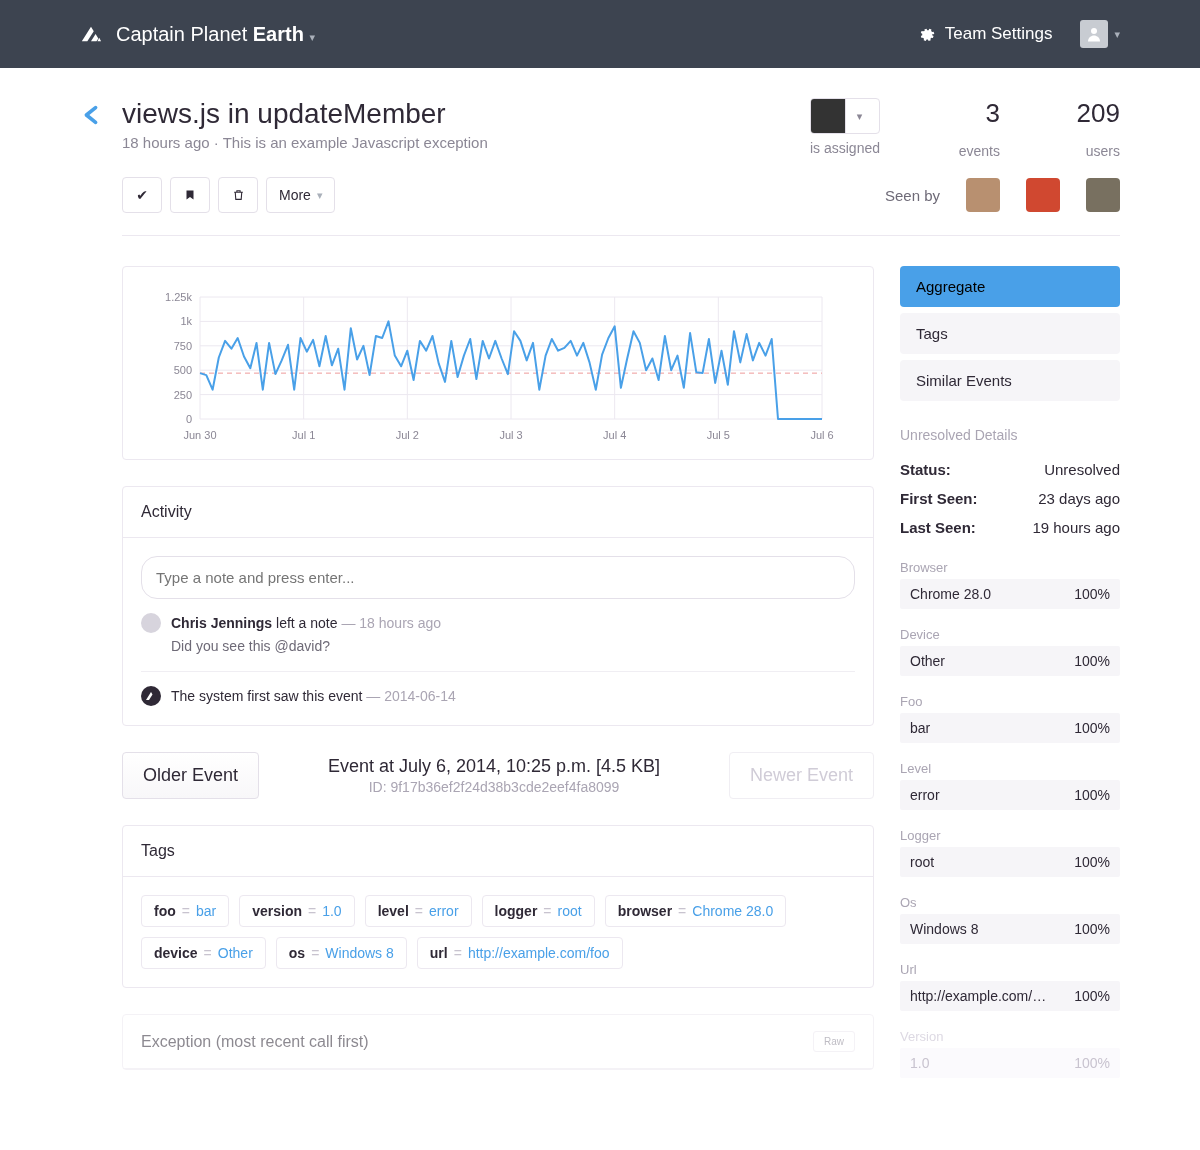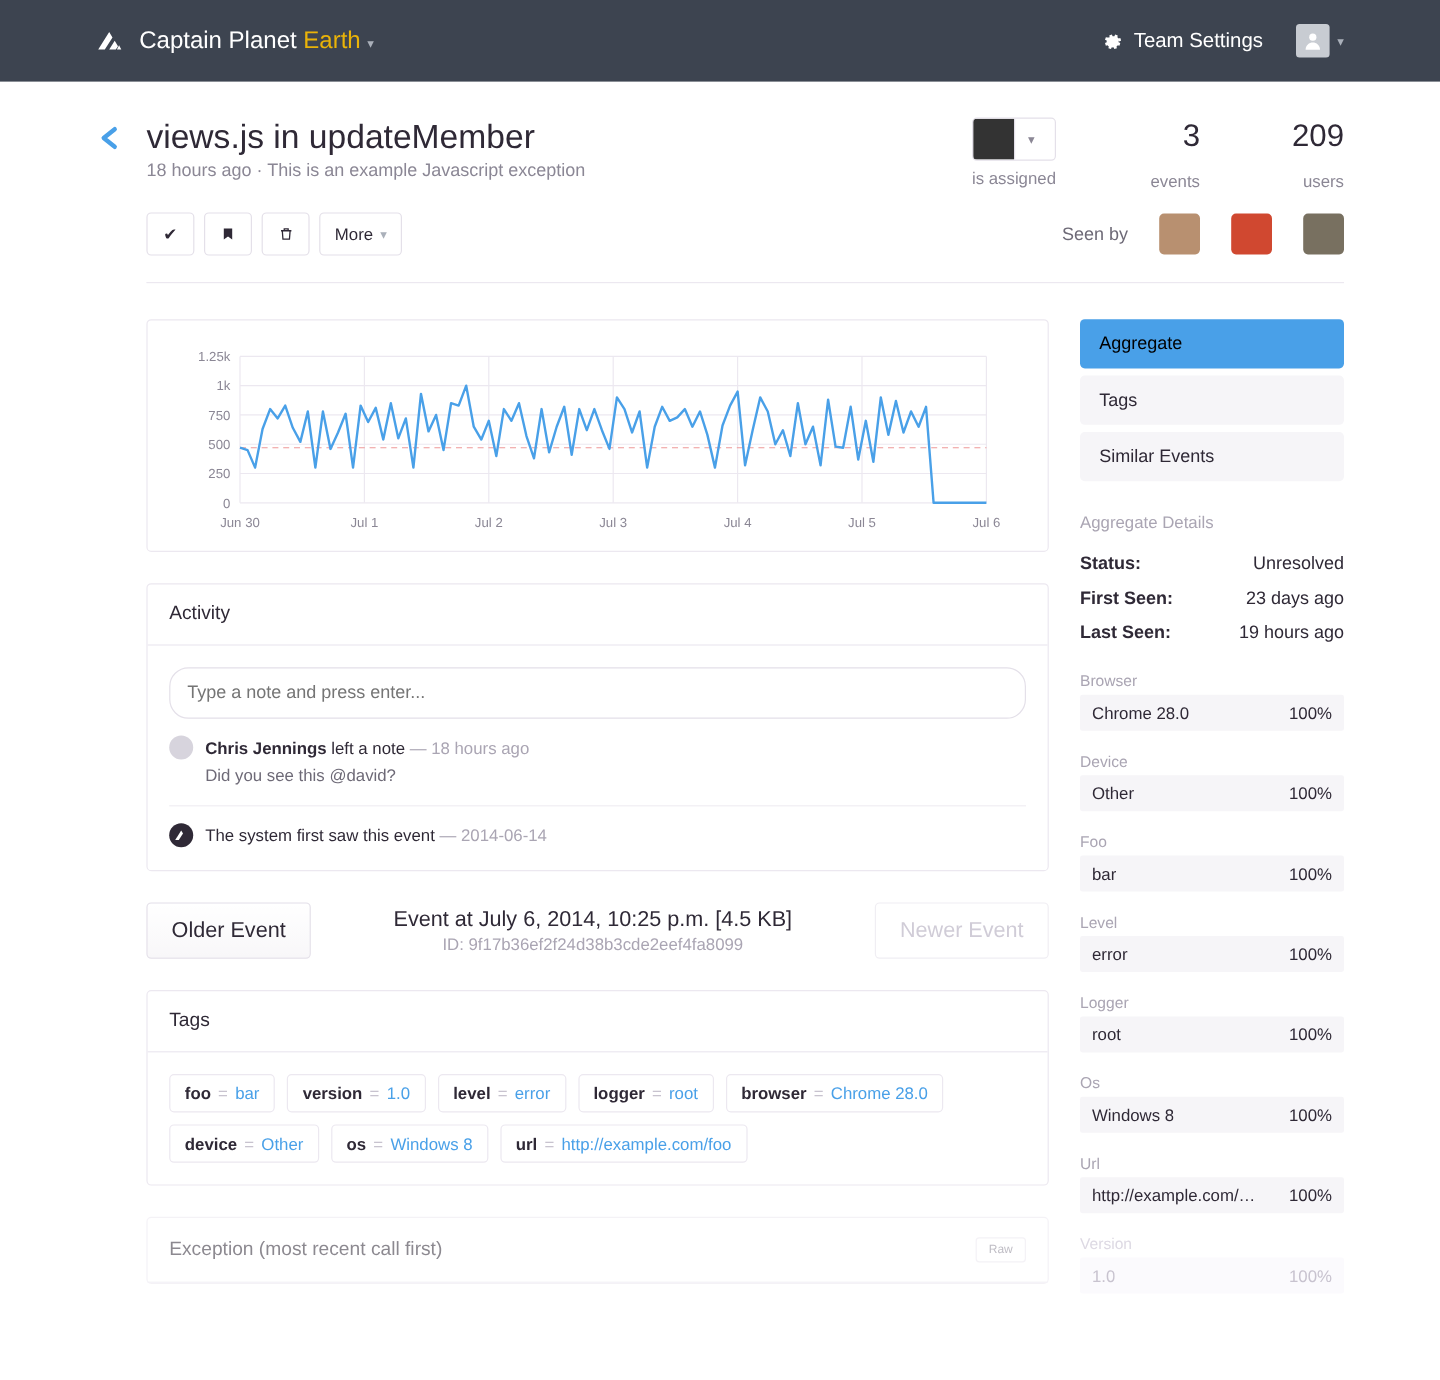--- a/index.html
+++ b/index.html
@@ -4,21 +4,21 @@
 <style>
 * { box-sizing: border-box; margin: 0; padding: 0; }
 body { font-family: -apple-system, BlinkMacSystemFont, "Segoe UI", Helvetica, Arial, sans-serif; background: #fff; color: #2f2936; font-size: 14px; width: 1200px; }
 a { text-decoration: none; }
 
 
 .topnav { background: #3d4450; height: 68px; display: flex; align-items: center; padding: 0 80px; justify-content: space-between; color: #fff; }
 .topnav-left { display: flex; align-items: center; gap: 14px; }
 .logo-icon { width: 22px; height: 22px; color: #fff; }
 .team-name { font-size: 20px; font-weight: 500; }
-.team-sub { color: #eab308; font-weight: 400; }
+.team-sub { color: #ffffff; font-weight: 700; }
 .topnav-right { display: flex; align-items: center; gap: 28px; }
 .settings-link { display: flex; align-items: center; gap: 10px; color: #fff; font-size: 17px; }
 .avatar-drop { display: flex; align-items: center; gap: 6px; }
 .avatar-sq { width: 28px; height: 28px; background: #c8ccd2; border-radius: 3px; display:flex; align-items:center; justify-content:center;}
 .chev { color: #aab0ba; font-size:11px;}
 
 
 .wrap { padding: 30px 80px; }
 
 
@@ -307,21 +307,21 @@
       </div>
 
     </div>
 
     <div class="side-col">
       <div class="side-tabs" id="side-tabs">
           <div class="side-tab active">Aggregate</div>
           <div class="side-tab">Tags</div>
           <div class="side-tab">Similar Events</div>
         </div>
-      <div class="side-section-title">Aggregate Details</div>
+      <div class="side-section-title">Unresolved Details</div>
       <div id="detail-rows">
           <div class="detail-row">
             <span class="dl">Status:</span>
             <span>Unresolved</span>
           </div>
           <div class="detail-row">
             <span class="dl">First Seen:</span>
             <span>23 days ago</span>
           </div>
           <div class="detail-row">

